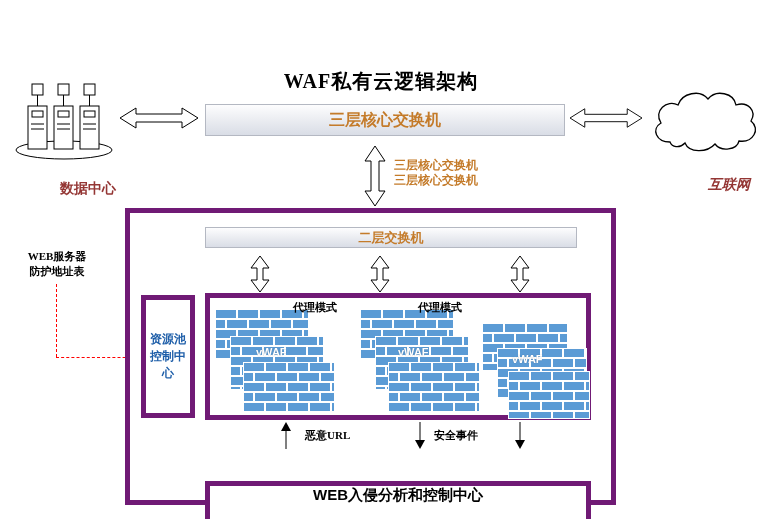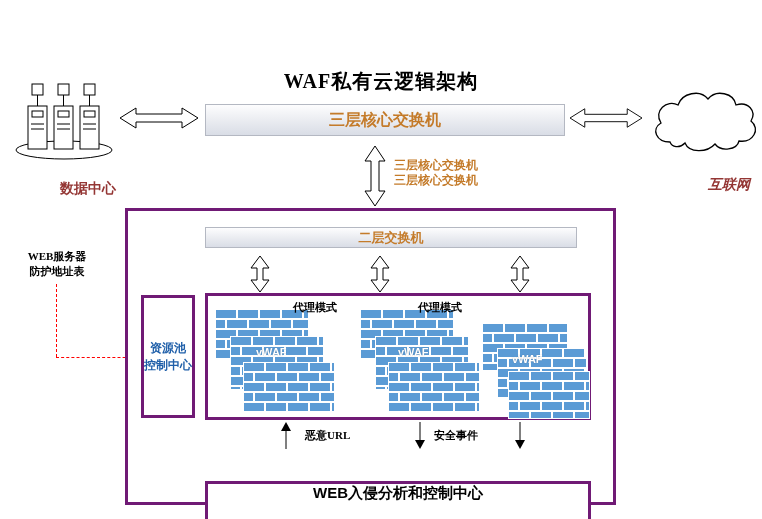--- a/index.html
+++ b/index.html
@@ -13,21 +13,21 @@
     font-family:"Liberation Serif", serif;letter-spacing:1px;
   }
   .gradient-box{
     background:linear-gradient(180deg,#fdfdfe 0%,#e9ebf0 55%,#d9dde6 100%);
     border:1px solid #b4b8c2;
     display:flex;align-items:center;justify-content:center;
     box-sizing:border-box;
   }
   .orange{color:#C47B2A;font-weight:bold;}
   .maroon{color:#943634;font-weight:bold;font-size:14px;text-align:right;}
-  .plain-box{border:3px solid #701a75;background:#fff;box-sizing:border-box;}
+  .plain-box{border:5px solid #701a75;background:#fff;box-sizing:border-box;}
   .flow-note{font-size:12px;line-height:15px;}
   .small-bold{font-size:11px;font-weight:bold;color:#000;font-family:Liberation Serif, serif;}
   .blue-text{color:#1F5FA9;font-weight:bold;font-size:12px;line-height:17px;text-align:center;}
   .vwaf{color:#fff;font-weight:bold;font-size:11px;text-shadow:0 0 1px rgba(0,0,0,.35);}
   .wall{position:absolute;border:1px solid #fff;background:#fff;}
   .dash-v{border-left:1px dashed #FF0000;width:0;}
   .dash-h{border-top:1px dashed #FF0000;height:0;}
   .center-box-label{font-size:15px;font-weight:bold;color:#000;}
   svg{display:block;}
 </style>

